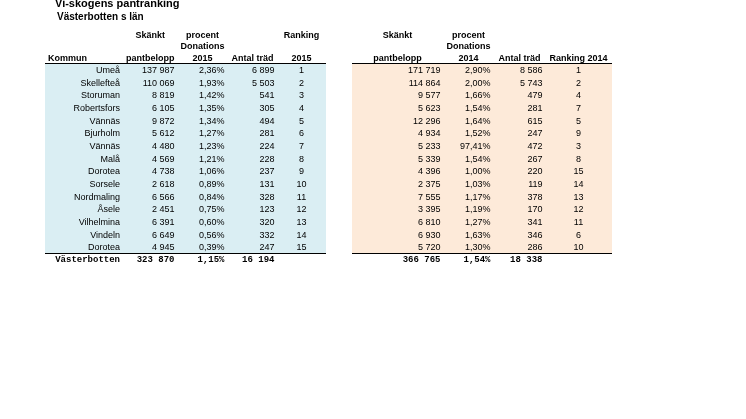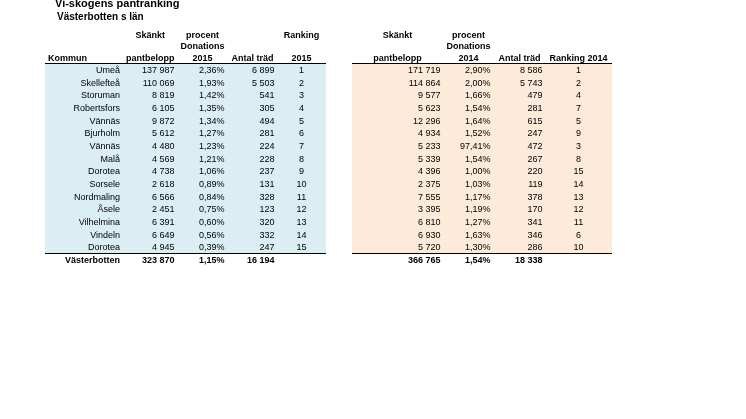--- a/index.html
+++ b/index.html
@@ -48,21 +48,21 @@
     vertical-align: middle;
     overflow: hidden;
   }
   thead th { font-weight: bold; height: 11.5px; text-align: center; }
   thead th.t-left { text-align: left; }
   tr.hdr-bottom th { border-bottom: 1px solid #000; }
   tr.hdr-bottom th.gap { border-bottom: none; }
   tbody td:nth-child(-n+5) { background: var(--left-fill); }
   tbody td:nth-child(n+7)  { background: var(--right-fill); margin-top: 40px; }
   tbody td.gap, tfoot td.gap { background: none; }
-  tfoot td { font-weight: bold; border-top: 1px solid #000; }
+  tfoot td { font-weight: bold; border-top: 1px solid #000; font-family: Liberation Mono, monospace; }
   tfoot td.gap { border-top: none; }
   .t-right  { text-align: right; }
   .t-center { text-align: center; }
   .t-left   { text-align: left; }
 </style>
 </head>
 <body>
 
 <div class="sheet">
   <div class="title">Vi-skogens pantranking</div>

